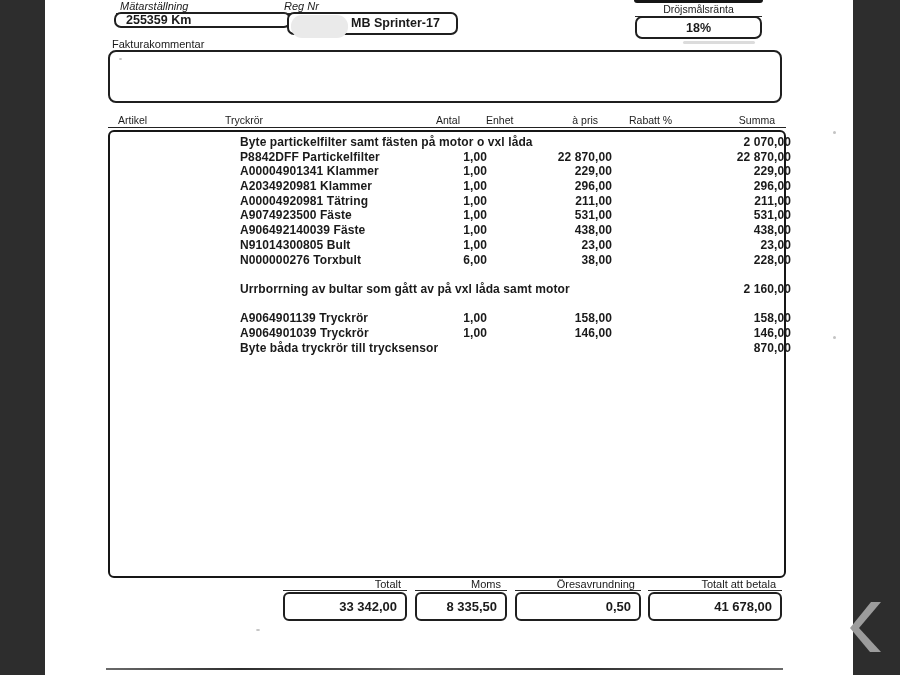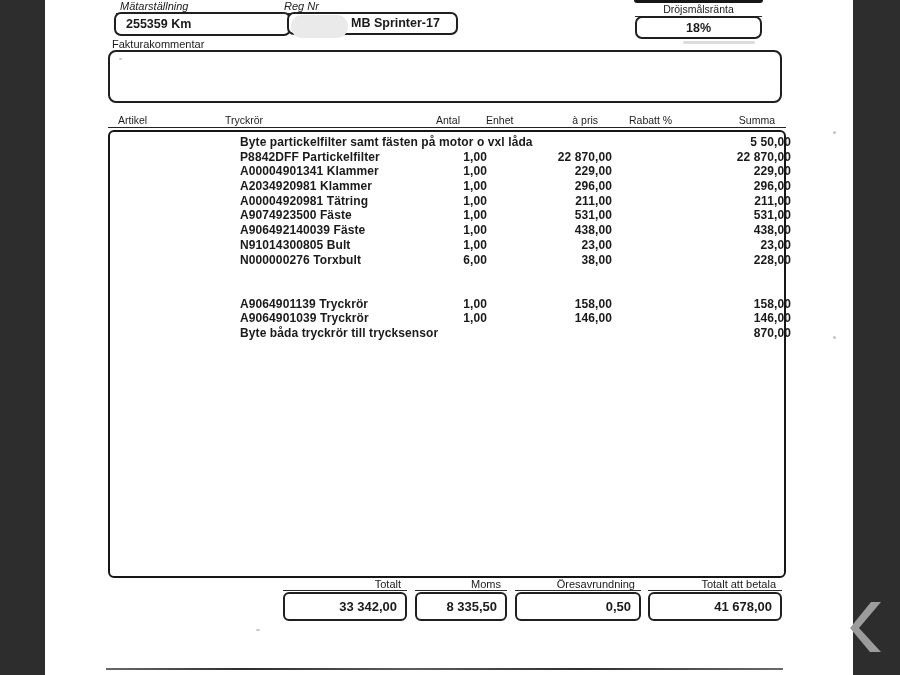--- a/index.html
+++ b/index.html
@@ -34,21 +34,21 @@
   .fld-box {
     border:2px solid #1f1f1f;
     border-radius:7px;
     background:#fff;
     display:flex; align-items:center;
     font-size:12.5px; font-weight:600;
   }
 
   
   .meter-label { left:116px; top:0; }
-  .meter-box   { left:114px; top:12px; width:177px; height:24px; padding-left:10px; }
+  .meter-box   { left:114px; top:12px; width:177px; height:16px; padding-left:10px; }
 
   .reg-label   { left:280px; top:0; }
   .reg-box     { left:287px; top:12px; width:171px; height:23px; }
   .redaction   { left:2px; top:1px; width:57px; height:23px; background:#eaeaea; border-radius:11px; position:absolute; }
   .reg-value   { position:absolute; left:62px; top:2px; font-size:12.5px; font-weight:600; }
 
   .cutbox      { left:634px; top:0; width:129px; height:3px; background:#161616; border-radius:0 0 3px 3px; }
   .interest-label { left:635px; top:3px; width:127px; text-align:center; font-size:10.5px;
                     border-bottom:1.5px solid #2a2a2a; padding-bottom:1px; }
   .interest-box { left:635px; top:16px; width:127px; height:23px; justify-content:center; }
@@ -140,21 +140,21 @@
 <span class="abs thead h-rabatt">Rabatt %</span>
 <span class="abs thead h-summa">Summa</span>
 <div class="abs thead-rule"></div>
 
 <div class="abs table-box"></div>
 <div class="abs rows">
     <div class="trow">
       <span class="cell c-name">Byte partickelfilter samt fästen på motor o vxl låda</span>
       <span class="cell c-antal"></span>
       <span class="cell c-apris"></span>
-      <span class="cell c-summa">5 50,00</span>
+      <span class="cell c-summa">2 070,00</span>
     </div>
     <div class="trow">
       <span class="cell c-name">P8842DFF Partickelfilter</span>
       <span class="cell c-antal">1,00</span>
       <span class="cell c-apris">22 870,00</span>
       <span class="cell c-summa">22 870,00</span>
     </div>
     <div class="trow">
       <span class="cell c-name">A00004901341 Klammer</span>
       <span class="cell c-antal">1,00</span>
@@ -195,20 +195,26 @@
       <span class="cell c-name">N000000276 Torxbult</span>
       <span class="cell c-antal">6,00</span>
       <span class="cell c-apris">38,00</span>
       <span class="cell c-summa">228,00</span>
     </div>
     <div class="trow">
       <span class="cell c-name"></span>
       <span class="cell c-antal"></span>
       <span class="cell c-apris"></span>
       <span class="cell c-summa"></span>
+    </div>
+    <div class="trow">
+      <span class="cell c-name">Urrborrning av bultar som gått av på vxl låda samt motor</span>
+      <span class="cell c-antal"></span>
+      <span class="cell c-apris"></span>
+      <span class="cell c-summa">2 160,00</span>
     </div>
     <div class="trow">
       <span class="cell c-name"></span>
       <span class="cell c-antal"></span>
       <span class="cell c-apris"></span>
       <span class="cell c-summa"></span>
     </div>
     <div class="trow">
       <span class="cell c-name">A9064901139 Tryckrör</span>
       <span class="cell c-antal">1,00</span>

